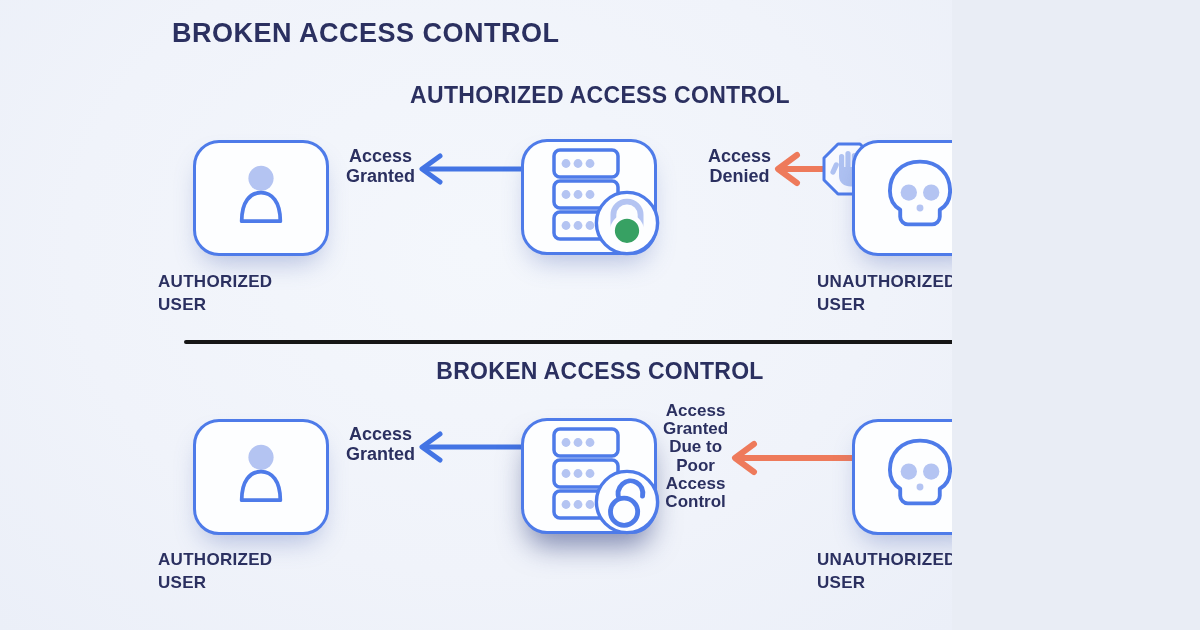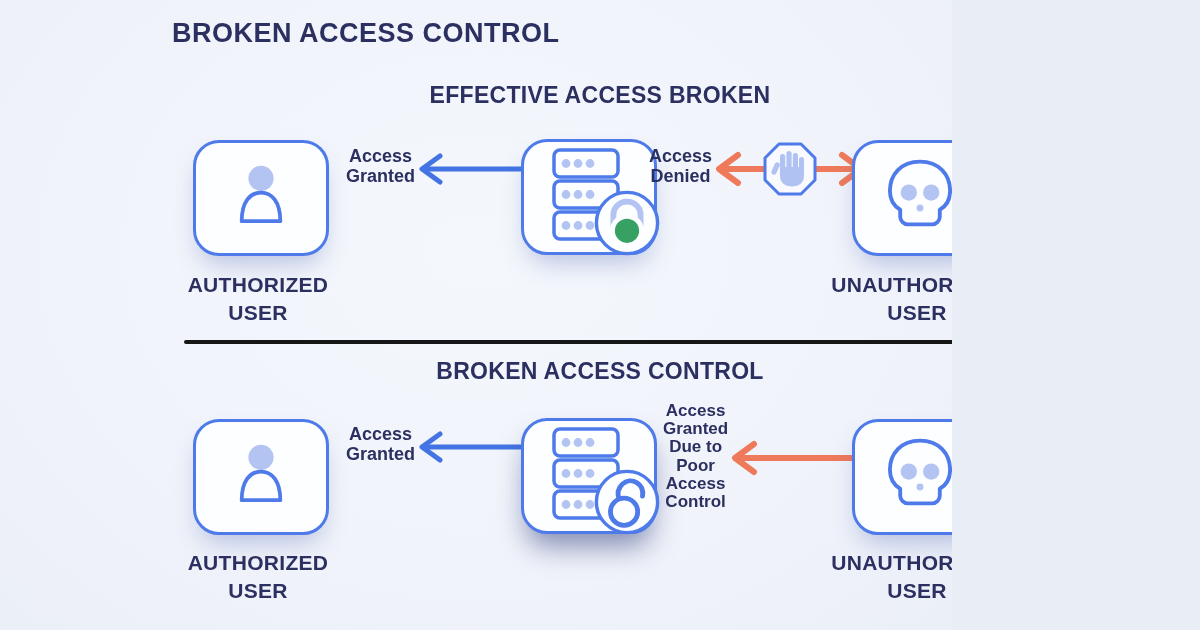--- a/index.html
+++ b/index.html
@@ -32,22 +32,22 @@
     left:4px;top:7px;width:127px;height:107px;
     background:#FDFEFF;border:3px solid #4E7BE9;border-radius:26px;
   }
   .tile.server-strong{
     box-shadow:0 18px 28px -6px rgba(40,55,120,0.55);
   }
   .lock-badge{
     position:absolute;right:-7px;bottom:-5px;width:68px;height:68px;
   }
   .caption{
-    position:absolute;width:200px;text-align:center;
-    font-size:21px;font-weight:bold;color:#2B3060;line-height:1.33;
+    position:absolute;width:200px;text-align:left;
+    font-size:17px;font-weight:bold;color:#2B3060;line-height:1.33;
     white-space:pre-line;letter-spacing:.3px;
   }
   .link{
     position:absolute;display:flex;flex-direction:row;align-items:center;
   }
   .link-label{
     font-size:18px;font-weight:bold;color:#2B3060;text-align:center;
     white-space:pre-line;line-height:1.1;
   }
   .arrow-wrap{position:relative;margin-top:8px;}
@@ -60,21 +60,21 @@
     background:#161616;border-radius:2px;
   }
 </style>
 </head>
 <body>
 
 <div id="canvas">
 
   <div class="main-title">BROKEN ACCESS CONTROL</div>
 
-  <div class="section-heading" style="top:82px">EFFECTIVE ACCESS BROKEN</div>
+  <div class="section-heading" style="top:82px">AUTHORIZED ACCESS CONTROL</div>
 
   <div class="tile" style="left:193px;top:140px">
     <span>
       <svg width="84" height="84" viewBox="0 0 100 100">
         <circle cx="50" cy="29" r="15" fill="#B4C4F2"></circle>
         <path d="M27 80 C27 57 37 46 50 46 C63 46 73 57 73 80 Z" fill="#FDFEFF" stroke="#4E7BE9" stroke-width="4.5" stroke-linejoin="round"></path>
       </svg>
     </span>
   </div>
 
@@ -110,21 +110,21 @@
     </span>
     <span class="lock-badge">
       <svg width="68" height="68" viewBox="0 0 70 70">
         <circle cx="35" cy="35" r="31.5" fill="#FDFEFF" stroke="#4E7BE9" stroke-width="3.5"></circle>
         <rect x="21" y="13" width="28" height="36" rx="13.5" fill="none" stroke="#B4C4F2" stroke-width="6"></rect>
         <circle cx="35" cy="43" r="15" fill="#37A163" stroke="#FDFEFF" stroke-width="5"></circle>
       </svg>
     </span>
   </div>
 
-  <div class="link" style="left:649px;top:142px;width:156px">
+  <div class="link" style="left:708px;top:142px;width:156px">
     <div class="link-label">Access Denied</div>
     <div class="arrow-wrap">
       <span>
         <svg width="156" height="38" viewBox="0 0 156 38">
           <line x1="10" y1="19" x2="146" y2="19" stroke="#EE7A5B" stroke-width="6" stroke-linecap="round"></line>
           <polyline points="26,5 7,19 26,33" fill="none" stroke="#EE7A5B" stroke-width="6" stroke-linecap="round" stroke-linejoin="round"></polyline>
           <polyline points="130,5 149,19 130,33" fill="none" stroke="#EE7A5B" stroke-width="6" stroke-linecap="round" stroke-linejoin="round"></polyline>
         </svg>
       </span>
       <span class="octagon">

